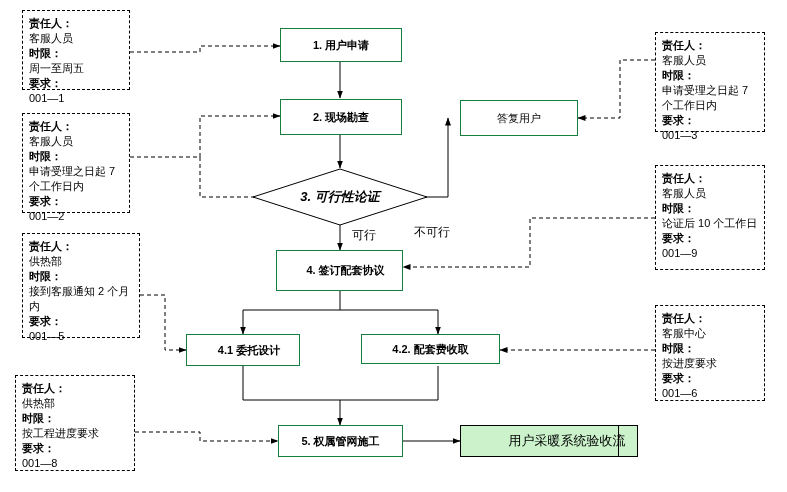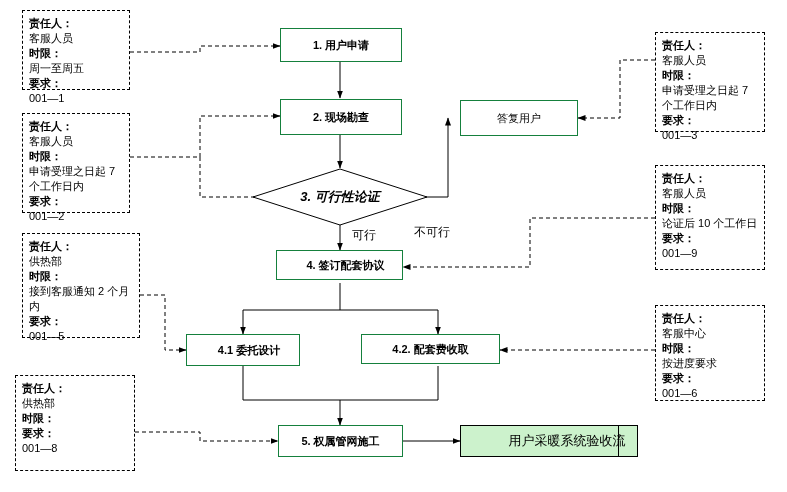--- a/index.html
+++ b/index.html
@@ -170,21 +170,21 @@
   <div class="diamond-wrap" style="left:252px; top:168px; width:176px; height:58px;font-style:italic;">
     <svg width="176" height="58" viewBox="0 0 176 58">
       <polygon points="88,1 175,29 88,57 1,29" fill="#ffffff" stroke="#000000" stroke-width="1"></polygon>
     </svg>
     <div class="diamond-label">3. 可行性论证</div>
   </div>
 
   <div class="elabel" style="left:414px; top:204px;margin-top:20px;">不可行</div>
   <div class="elabel" style="left:352px; top:227px;">可行</div>
 
-  <div class="pbox" style="left:276px; top:250px; width:127px; height:30px;padding-left:12px;">
+  <div class="pbox" style="left:276px; top:250px; width:127px; height:41px;padding-left:12px;">
     <span>4. 签订配套协议</span>
   </div>
 
   <div class="pbox" style="left:186px; top:334px; width:114px; height:32px;padding-left:12px;">
     <span>4.1 委托设计</span>
   </div>
 
   <div class="pbox" style="left:361px; top:334px; width:139px; height:30px;">
     <span>4.2. 配套费收取</span>
   </div>
@@ -249,17 +249,18 @@
     <div class="row"><span class="lbl">时限：</span></div>
     <div class="row">按进度要求</div>
     <div class="row"><span class="lbl">要求：</span></div>
     <div class="row">001—6</div>
   </div>
 
   <div class="note" style="left:15px; top:375px; width:120px; height:96px;">
     <div class="row"><span class="lbl">责任人：</span></div>
     <div class="row">供热部</div>
     <div class="row"><span class="lbl">时限：</span></div>
+    <div class="row">按工程进度要求</div>
     <div class="row"><span class="lbl">要求：</span></div>
     <div class="row">001—8</div>
   </div>
 
 </div>
 
 </body></html>

